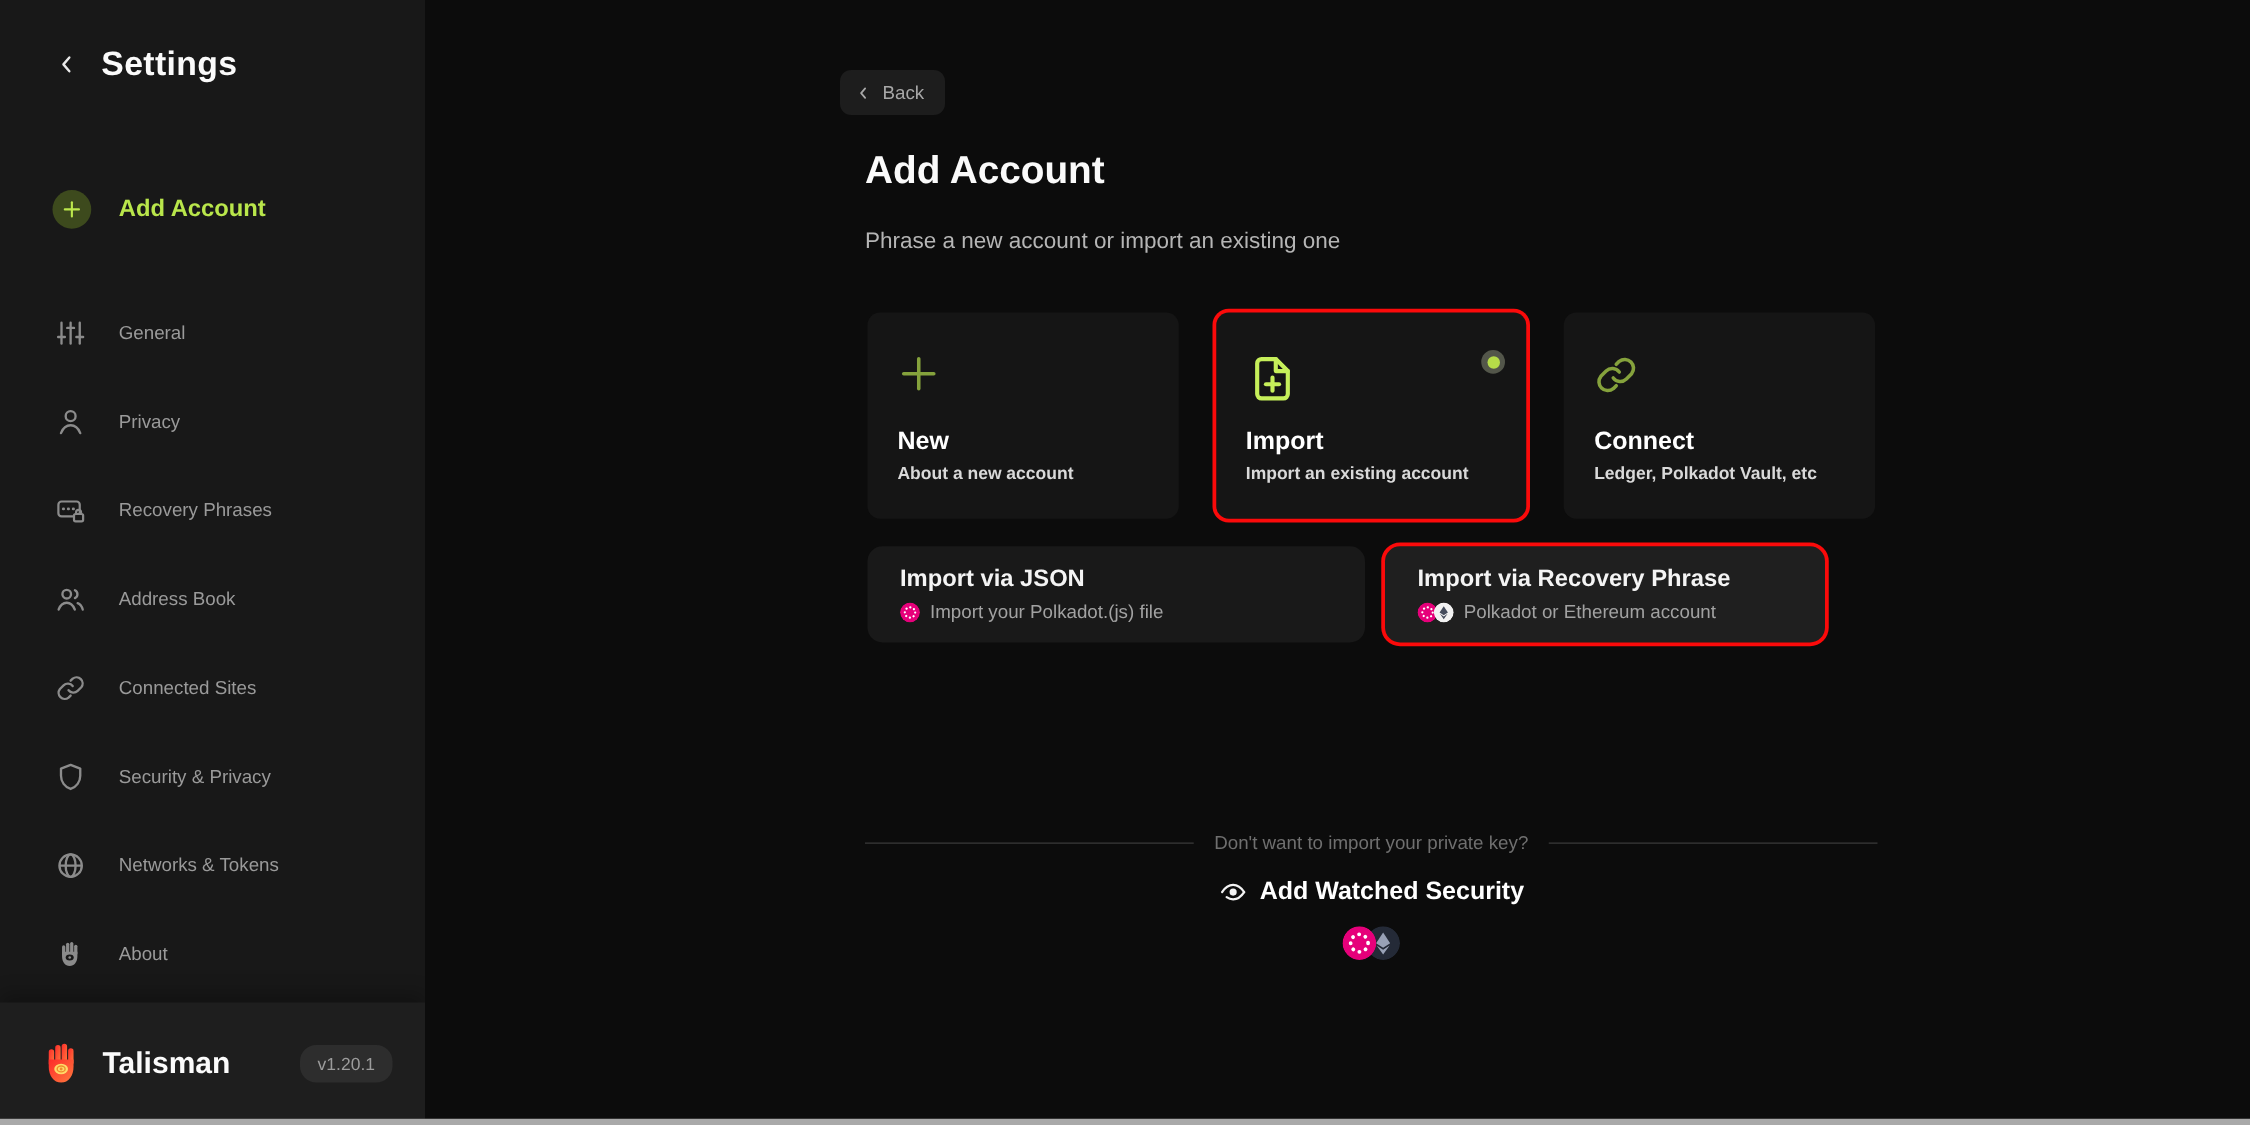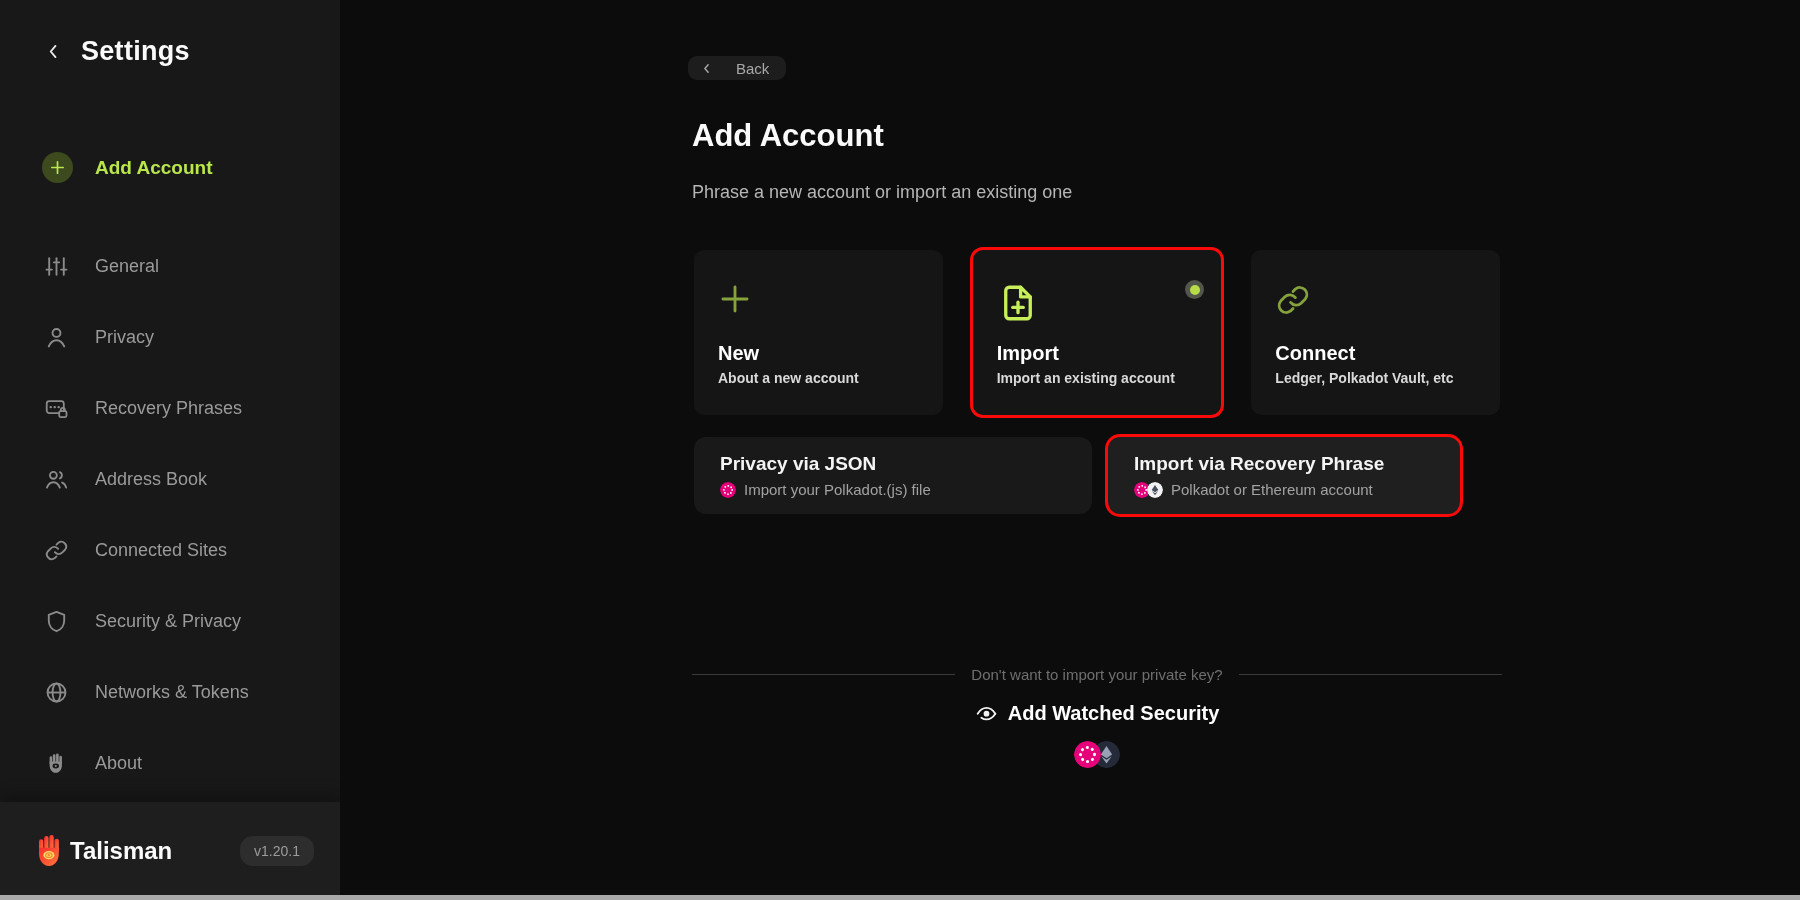--- a/index.html
+++ b/index.html
@@ -13,27 +13,27 @@
   .sidebar{position:absolute;top:0;left:0;bottom:0;width:340px;background:#181818;}
   .sb-header{position:absolute;top:36px;left:44px;display:flex;align-items:center;gap:18px;}
   .sb-header .chev{color:#e9e9e9;cursor:pointer}
   .sb-title{margin:0;font-size:27px;font-weight:700;color:#fafafa;letter-spacing:.3px}
   .add-account{position:absolute;top:152px;left:42px;display:flex;align-items:center;gap:22px;cursor:pointer;}
   .plus-circle{width:31px;height:31px;border-radius:50%;background:#3d4a1d;display:flex;align-items:center;justify-content:center;color:#bce74c;}
   .add-label{font-size:19px;font-weight:600;color:#b9e64b;}
   .sb-menu{position:absolute;top:251px;left:44px;display:flex;flex-direction:column;gap:41px;}
   .sb-item{display:flex;align-items:center;gap:26px;height:30px;cursor:pointer;color:#9a9a9a;}
   .sb-item .sb-icon{width:25px;height:25px;color:#8b8b8b;}
-  .sb-item .sb-label{font-size:18px;}
+  .sb-item .sb-label{font-size:15px;}
   .sb-footer{position:absolute;left:0;right:0;top:802px;bottom:0;background:#1e1e1e;display:flex;align-items:center;padding:0 26px 0 30px;box-shadow:0 -8px 14px rgba(0,0,0,.25);}
-  .brand{font-size:24px;font-weight:700;color:#fbfbfb;}
+  .brand{font-size:24px;font-weight:700;color:#fbfbfb;margin-left:12px;}
   .version-badge{margin-left:auto;background:#2d2d2d;color:#9c9c9c;font-size:14px;padding:7px 14px;border-radius:13px;}
   
   .main{position:absolute;left:340px;top:0;right:0;bottom:0;background:#0c0c0c;}
-  .back-pill{position:absolute;left:348px;top:56px;height:24px;display:flex;align-items:center;gap:23px;
+  .back-pill{position:absolute;left:332px;top:56px;height:36px;display:flex;align-items:center;gap:9px;
     background:#1d1d1d;border:none;border-radius:9px;padding:0 17px 0 12px;color:#a8a8a8;font-size:15px;
     font-family:inherit;cursor:pointer;}
   .page-title{position:absolute;left:352px;top:118px;margin:0;font-size:31px;font-weight:600;color:#fafafa;}
   .page-sub{position:absolute;left:352px;top:182px;margin:0;font-size:18px;color:#b5b5b5;}
   .cards{position:absolute;left:354px;top:250px;width:806px;height:165px;display:flex;gap:30px;justify-content:flex-end;}
   .card{flex:1;position:relative;background:#151515;border-radius:10px;padding:32px 18px 0 24px;box-sizing:border-box;cursor:pointer;}
   .card.annotated{box-shadow:0 0 0 3px #fb0a0a;}
   .card-icon{height:48px;display:flex;align-items:flex-start;}
   .icon-olive{color:#85a23c}
   .icon-lime{color:#c6ef5a}
@@ -250,21 +250,21 @@
               <path d="M13.6 10.4a4.7 4.7 0 0 0-7-.5l-2.8 2.8a4.7 4.7 0 0 0 6.6 6.6l1.6-1.6"></path>
             </svg>
         </span>
         <div class="card-title">Connect</div>
         <div class="card-sub">Ledger, Polkadot Vault, etc</div>
       </div>
     </div>
 
     <div class="import-row">
       <button class="import-btn">
-        <span class="btn-title">Privacy via JSON</span>
+        <span class="btn-title">Import via JSON</span>
         <span class="btn-sub">
           <svg class="coin" viewBox="0 0 24 24">
               <circle cx="12" cy="12" r="12" fill="#e6007a"></circle>
               <circle cx="12" cy="12" r="6.2" fill="none" stroke="#fff" stroke-width="2.7" stroke-dasharray="0.1 4.7" stroke-linecap="round"></circle>
             </svg>
           <span>Import your Polkadot.(js) file</span>
         </span>
       </button>
 
       <button class="import-btn annotated">

